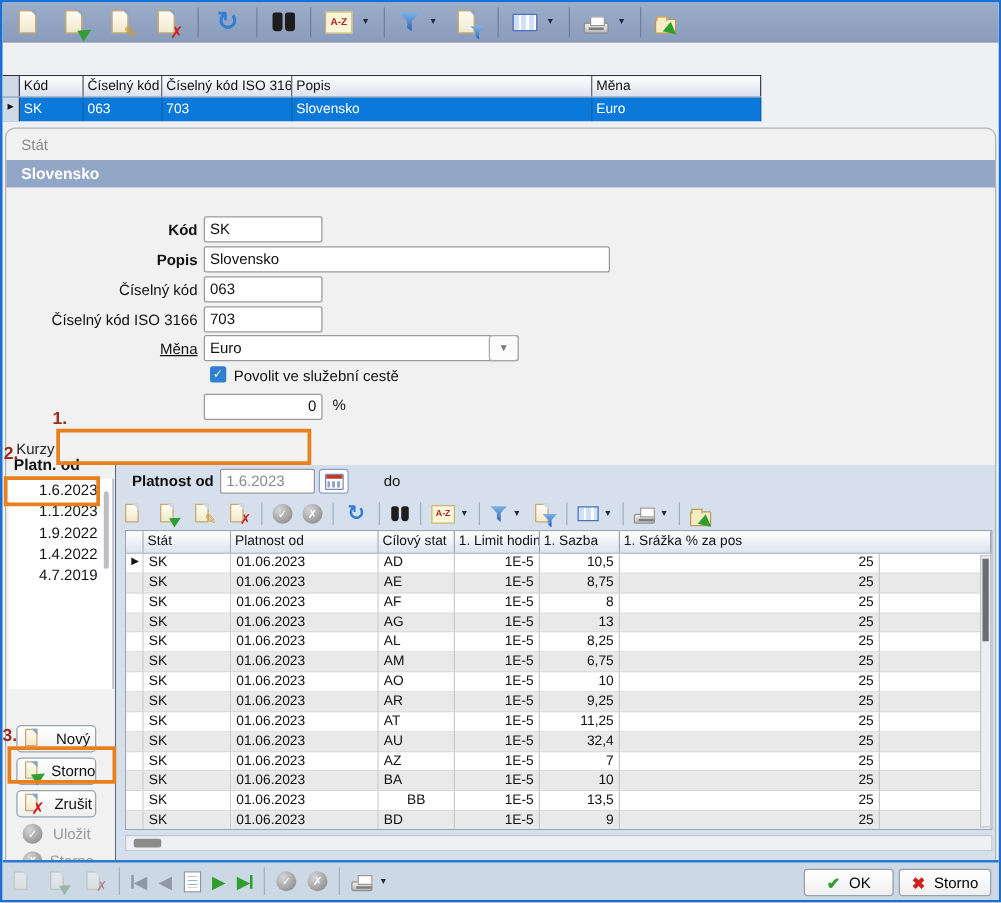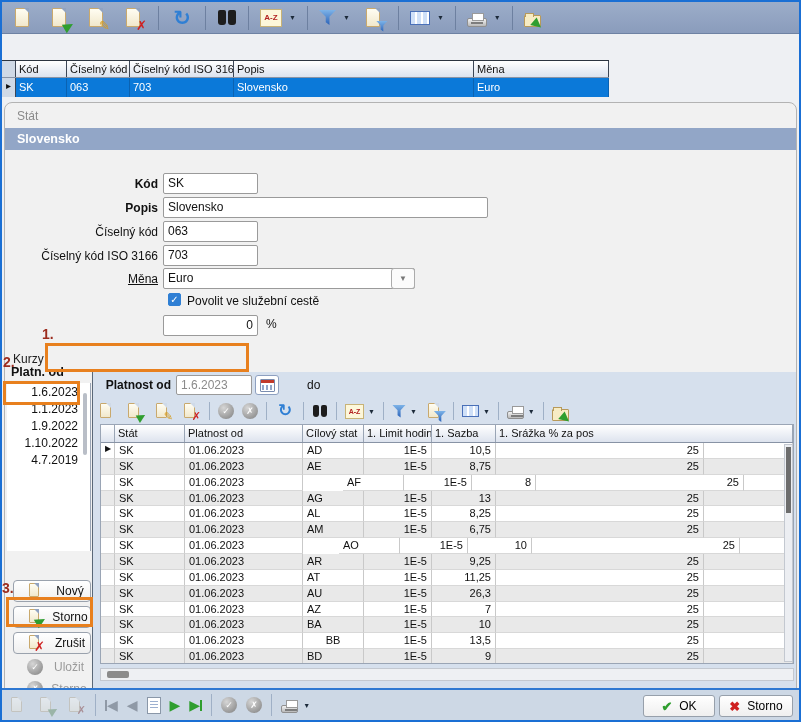--- a/index.html
+++ b/index.html
@@ -78,22 +78,22 @@
       display:flex;align-items:center;justify-content:center;color:#777;font-size:8px;}
   
   .tab-inactive{position:absolute;left:8px;top:249px;color:#222;}
   .tab-active{position:absolute;left:46px;top:246px;height:23px;background:#fff;border:1px solid #8a97a8;border-bottom:none;
       display:flex;align-items:center;padding:0 8px;font-size:12px;}
   
   .plist-hdr{position:absolute;left:6px;top:262px;font-weight:700;font-size:12.5px;}
   .plist{position:absolute;left:2px;top:280px;width:84px;height:168px;background:#fff;border-right:1px solid #9aa5b5;}
   .plist-item{height:17px;text-align:right;padding:2px 12px 0 0;font-size:12px;cursor:default;}
   .plist-scroll{position:absolute;right:3px;top:10px;width:4px;height:62px;background:#b9bec7;border-radius:2px;}
-  .side-btn{position:absolute;left:8px;width:78px;height:22px;background:linear-gradient(#ffffff,#efefef);
-      border:1px solid #9aa2ad;border-radius:4px;display:flex;align-items:center;gap:5px;padding-left:13px;font-size:12px;}
+  .side-btn{position:absolute;left:8px;width:64px;height:22px;background:linear-gradient(#ffffff,#efefef);
+      border:1px solid #9aa2ad;border-radius:4px;display:flex;align-items:center;gap:5px;padding-left:4px;font-size:12px;}
   .side-btn .icn{width:18px;height:18px;}
   .side-btn .page{left:2px;top:1px;width:10px;height:14px;}
   .side-btn.disabled{border-color:transparent;background:transparent;color:#9a9a9a;}
   .splitter{position:absolute;left:87px;top:269px;width:1px;height:319px;background:#5a6878;}
   
   .rpanel{position:absolute;left:88px;top:269px;right:0;height:319px;background:#d6e0ed;}
   .validity{position:absolute;left:0;right:0;top:0;height:26px;display:flex;align-items:center;}
   .validity .lbl{font-weight:700;width:76px;text-align:right;margin-left:2px;}
   .validity .vfield{width:76px;height:20px;background:#fff;border:1px solid #9a9a9a;border-radius:2px;margin-left:5px;
       padding:2px 4px;color:#8a8a8a;font-size:12px;}
@@ -231,21 +231,21 @@
     <div style="position:absolute;left:261px;top:214px">%</div>
 
     <div class="tab-inactive">Kurzy</div>
 
     <div class="plist-hdr">Platn. od</div>
     <div class="plist" id="plist">
       <div class="plist-scroll"></div>
     <div class="plist-item selected">1.6.2023</div>
         <div class="plist-item">1.1.2023</div>
         <div class="plist-item">1.9.2022</div>
-        <div class="plist-item">1.10.2022</div>
+        <div class="plist-item">1.4.2022</div>
         <div class="plist-item">4.7.2019</div>
       </div>
     <div id="side-btns">
         <div class="side-btn" style="top: 477px;">
           <div class="icn">
             <span class="page"></span>
           </div>
           <div style="flex: 1 1 0%; text-align: center;">Nový</div>
         </div>
         <div class="side-btn" style="top: 503px;">
@@ -356,21 +356,21 @@
               <div class="cell" style="flex: 0 0 61px;">AE</div>
               <div class="cell r" style="flex: 0 0 68px;">1E-5</div>
               <div class="cell r" style="flex: 0 0 64px;">8,75</div>
               <div class="cell r" style="flex: 0 0 208px;">25</div>
               <div class="cell" style="flex: 1 1 0%;"></div>
             </div>
             <div class="rg-row">
               <div class="rg-marker cell" style="flex: 0 0 14px;"></div>
               <div class="cell" style="flex: 0 0 70px;">SK</div>
               <div class="cell" style="flex: 0 0 118px;">01.06.2023</div>
-              <div class="cell" style="flex: 0 0 61px; margin-left: 40px;">AF</div>
+              <div class="cell" style="flex: 0 0 61px;">AF</div>
               <div class="cell r" style="flex: 0 0 68px;">1E-5</div>
               <div class="cell r" style="flex: 0 0 64px;">8</div>
               <div class="cell r" style="flex: 0 0 208px;">25</div>
               <div class="cell" style="flex: 1 1 0%;"></div>
             </div>
             <div class="rg-row alt">
               <div class="rg-marker cell" style="flex: 0 0 14px;"></div>
               <div class="cell" style="flex: 0 0 70px;">SK</div>
               <div class="cell" style="flex: 0 0 118px;">01.06.2023</div>
               <div class="cell" style="flex: 0 0 61px;">AG</div>
@@ -396,21 +396,21 @@
               <div class="cell" style="flex: 0 0 61px;">AM</div>
               <div class="cell r" style="flex: 0 0 68px;">1E-5</div>
               <div class="cell r" style="flex: 0 0 64px;">6,75</div>
               <div class="cell r" style="flex: 0 0 208px;">25</div>
               <div class="cell" style="flex: 1 1 0%;"></div>
             </div>
             <div class="rg-row">
               <div class="rg-marker cell" style="flex: 0 0 14px;"></div>
               <div class="cell" style="flex: 0 0 70px;">SK</div>
               <div class="cell" style="flex: 0 0 118px;">01.06.2023</div>
-              <div class="cell" style="flex: 0 0 61px; margin-left: 36px;">AO</div>
+              <div class="cell" style="flex: 0 0 61px;">AO</div>
               <div class="cell r" style="flex: 0 0 68px;">1E-5</div>
               <div class="cell r" style="flex: 0 0 64px;">10</div>
               <div class="cell r" style="flex: 0 0 208px;">25</div>
               <div class="cell" style="flex: 1 1 0%;"></div>
             </div>
             <div class="rg-row alt">
               <div class="rg-marker cell" style="flex: 0 0 14px;"></div>
               <div class="cell" style="flex: 0 0 70px;">SK</div>
               <div class="cell" style="flex: 0 0 118px;">01.06.2023</div>
               <div class="cell" style="flex: 0 0 61px;">AR</div>
@@ -428,21 +428,21 @@
               <div class="cell r" style="flex: 0 0 64px;">11,25</div>
               <div class="cell r" style="flex: 0 0 208px;">25</div>
               <div class="cell" style="flex: 1 1 0%;"></div>
             </div>
             <div class="rg-row alt">
               <div class="rg-marker cell" style="flex: 0 0 14px;"></div>
               <div class="cell" style="flex: 0 0 70px;">SK</div>
               <div class="cell" style="flex: 0 0 118px;">01.06.2023</div>
               <div class="cell" style="flex: 0 0 61px;">AU</div>
               <div class="cell r" style="flex: 0 0 68px;">1E-5</div>
-              <div class="cell r" style="flex: 0 0 64px;">26,3</div>
+              <div class="cell r" style="flex: 0 0 64px;">32,4</div>
               <div class="cell r" style="flex: 0 0 208px;">25</div>
               <div class="cell" style="flex: 1 1 0%;"></div>
             </div>
             <div class="rg-row">
               <div class="rg-marker cell" style="flex: 0 0 14px;"></div>
               <div class="cell" style="flex: 0 0 70px;">SK</div>
               <div class="cell" style="flex: 0 0 118px;">01.06.2023</div>
               <div class="cell" style="flex: 0 0 61px;">AZ</div>
               <div class="cell r" style="flex: 0 0 68px;">1E-5</div>
               <div class="cell r" style="flex: 0 0 64px;">7</div>

